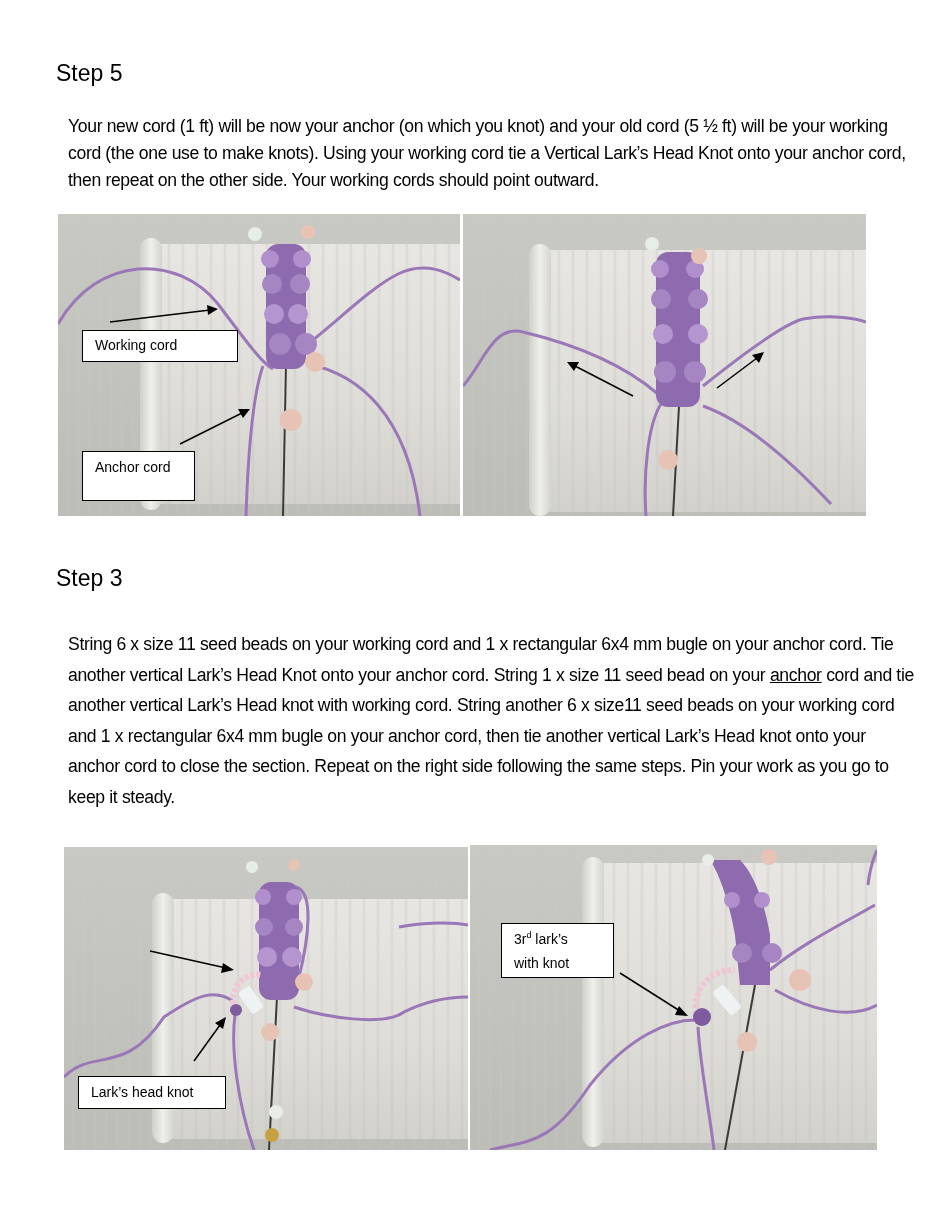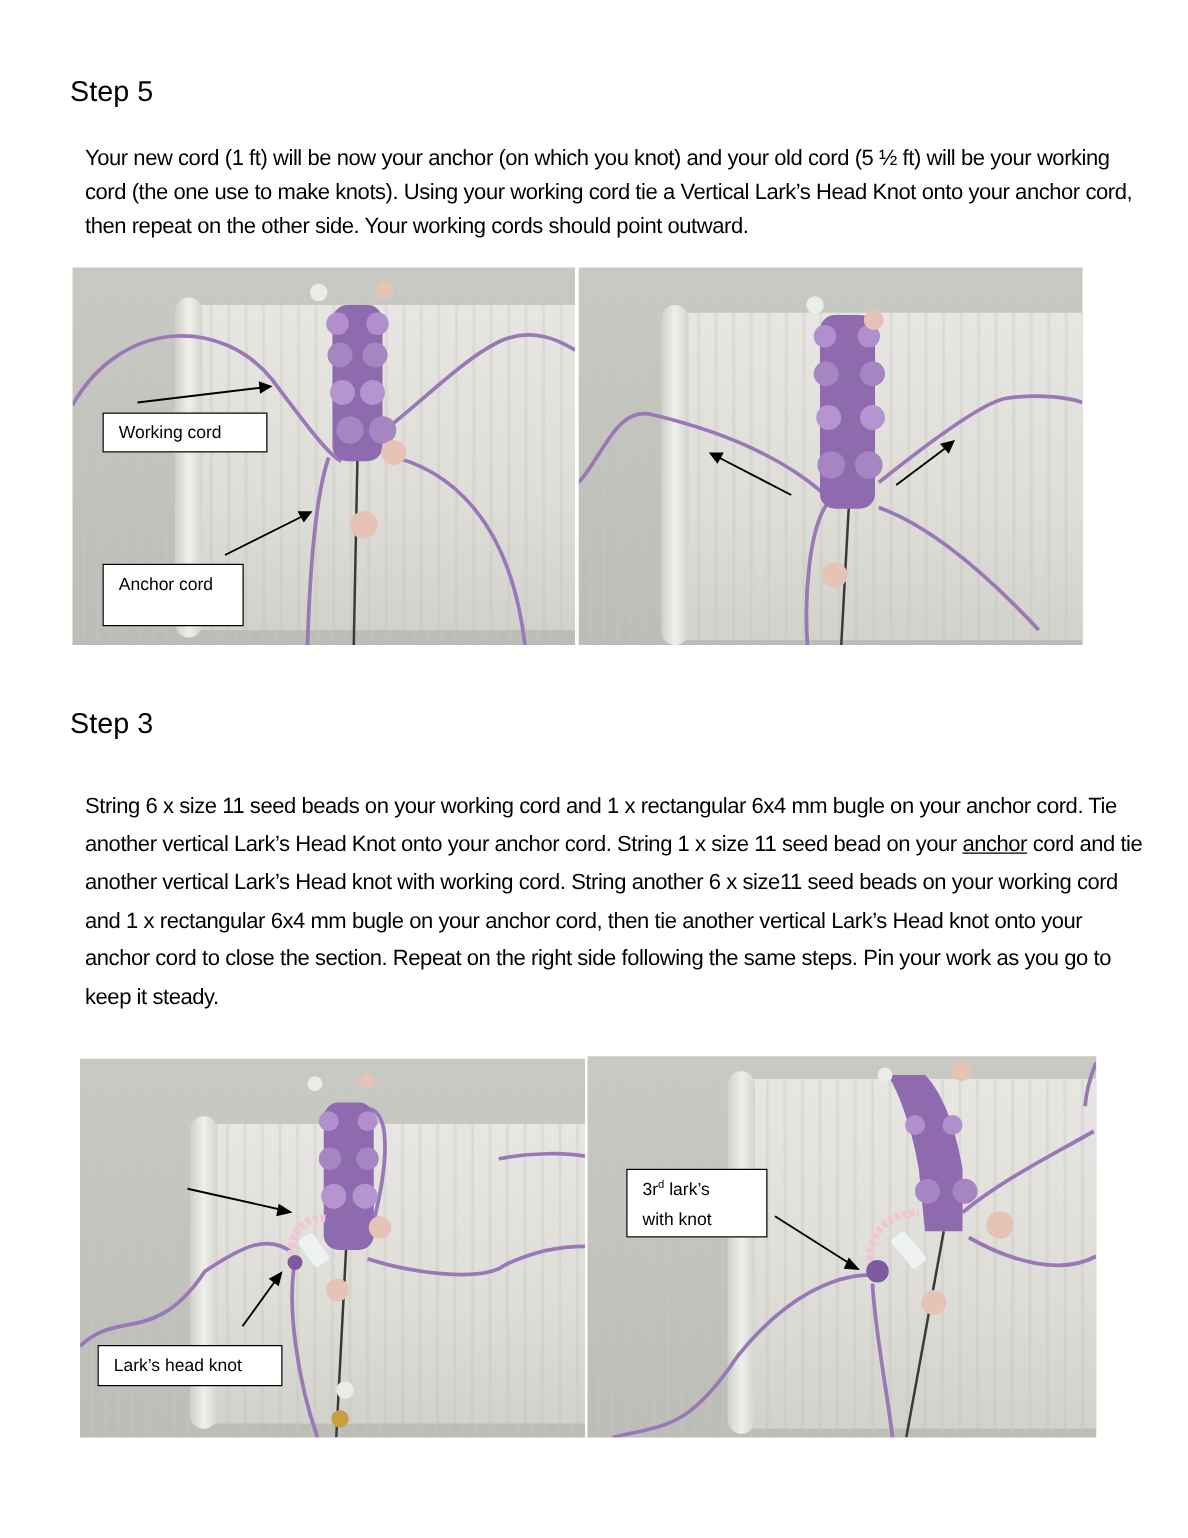--- a/index.html
+++ b/index.html
@@ -71,21 +71,21 @@
     <circle cx="197" cy="20" r="7" fill="#e8ede8"></circle>
     <circle cx="250" cy="18" r="7" fill="#e6c3b5"></circle>
     <circle cx="257" cy="148" r="10" fill="#e6c3b5"></circle>
     <circle cx="233" cy="206" r="11" fill="#e6c3b5"></circle>
 
     <line x1="52" y1="108" x2="152" y2="96" stroke="#000" stroke-width="1.5"></line>
     <polygon points="160,95 149,91 150,101" fill="#000"></polygon>
     <line x1="122" y1="230" x2="184" y2="199" stroke="#000" stroke-width="1.5"></line>
     <polygon points="192,195 180,195 185,204" fill="#000"></polygon>
   </svg>
-  <div class="callout" style="left:24px; top:116px; width:132px; height:32px; padding:2px 12px;">Working cord</div>
+  <div class="callout" style="left:24px; top:116px; width:156px; height:32px; padding:2px 12px;">Working cord</div>
   <div class="callout" style="left:24px; top:237px; width:113px; height:50px; padding:3px 12px;">Anchor cord</div>
 </div>
 
 <div class="photo" style="left:463px; top:214px; width:403px; height:302px;">
   <div class="cup" style="left:70px; top:36px; width:340px; height:262px;"></div>
   <div class="cup-rim" style="left:66px; top:30px; height:272px;"></div>
   <svg class="overlay" width="403" height="302" viewBox="0 0 403 302">
     <path d="M0,172 C20,150 30,110 60,118 C110,130 160,150 195,180" stroke="#9a78b8" stroke-width="3" fill="none"></path>
     <path d="M240,172 C280,140 320,110 340,105 C370,100 395,105 403,108" stroke="#9a78b8" stroke-width="3" fill="none"></path>
     <path d="M198,190 C185,210 180,260 183,302" stroke="#9a78b8" stroke-width="3" fill="none"></path>
@@ -166,17 +166,17 @@
     <path d="M228,175 C220,150 235,125 265,125" stroke="#f0c6d4" stroke-width="6" fill="none" stroke-dasharray="4 2"></path>
     <rect x="250" y="140" width="14" height="30" rx="3" fill="#eef2f3" transform="rotate(-40 257 155)"></rect>
     <circle cx="232" cy="172" r="9" fill="#7e5a9e"></circle>
     <circle cx="238" cy="15" r="6" fill="#e8ede8"></circle>
     <circle cx="299" cy="12" r="8" fill="#e6c3b5"></circle>
     <circle cx="330" cy="135" r="11" fill="#e6c3b5"></circle>
     <circle cx="277" cy="197" r="10" fill="#e6c3b5"></circle>
     <line x1="150" y1="128" x2="210" y2="166" stroke="#000" stroke-width="1.5"></line>
     <polygon points="218,171 209,161 205,170" fill="#000"></polygon>
   </svg>
-  <div class="callout" style="left:31px; top:90px; width:113px; height:55px; padding:3px 12px;">
+  <div class="callout" style="left:31px; top:78px; width:113px; height:55px; padding:3px 12px;">
     <span>3r</span><sup>d</sup><span> lark’s</span><br>
     <span>with knot</span>
   </div>
 </div>
 
 </body></html>

